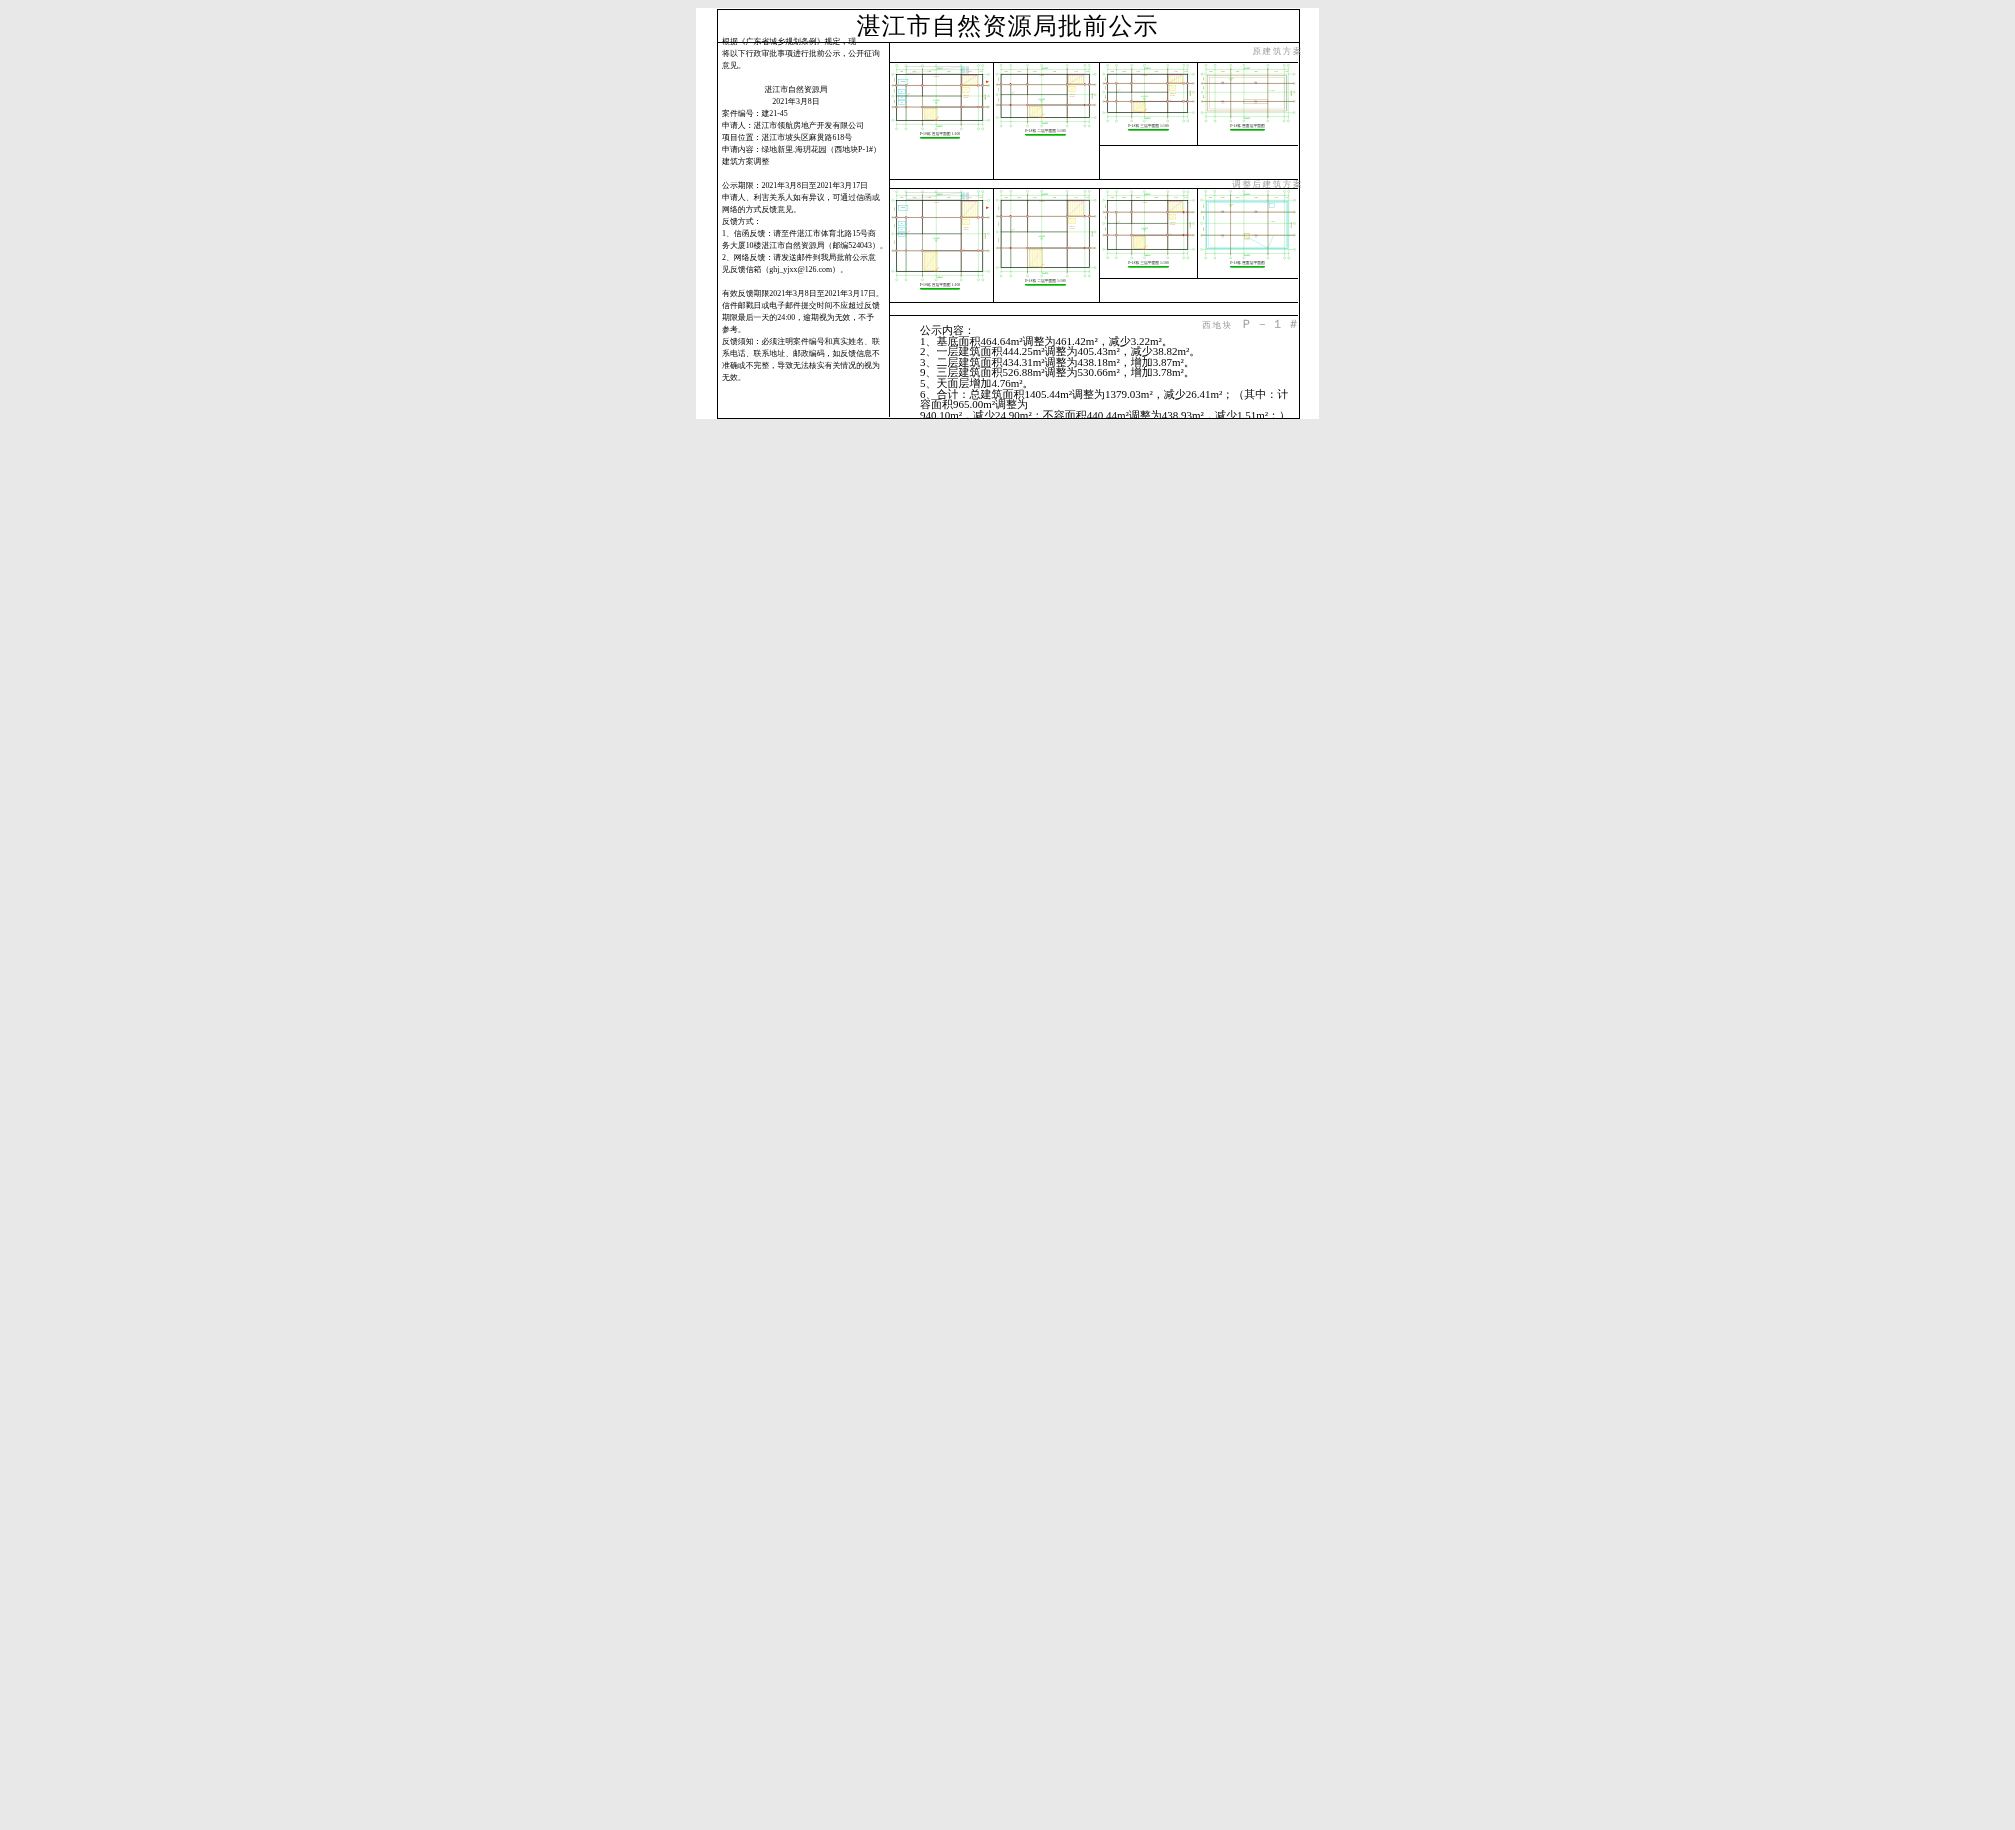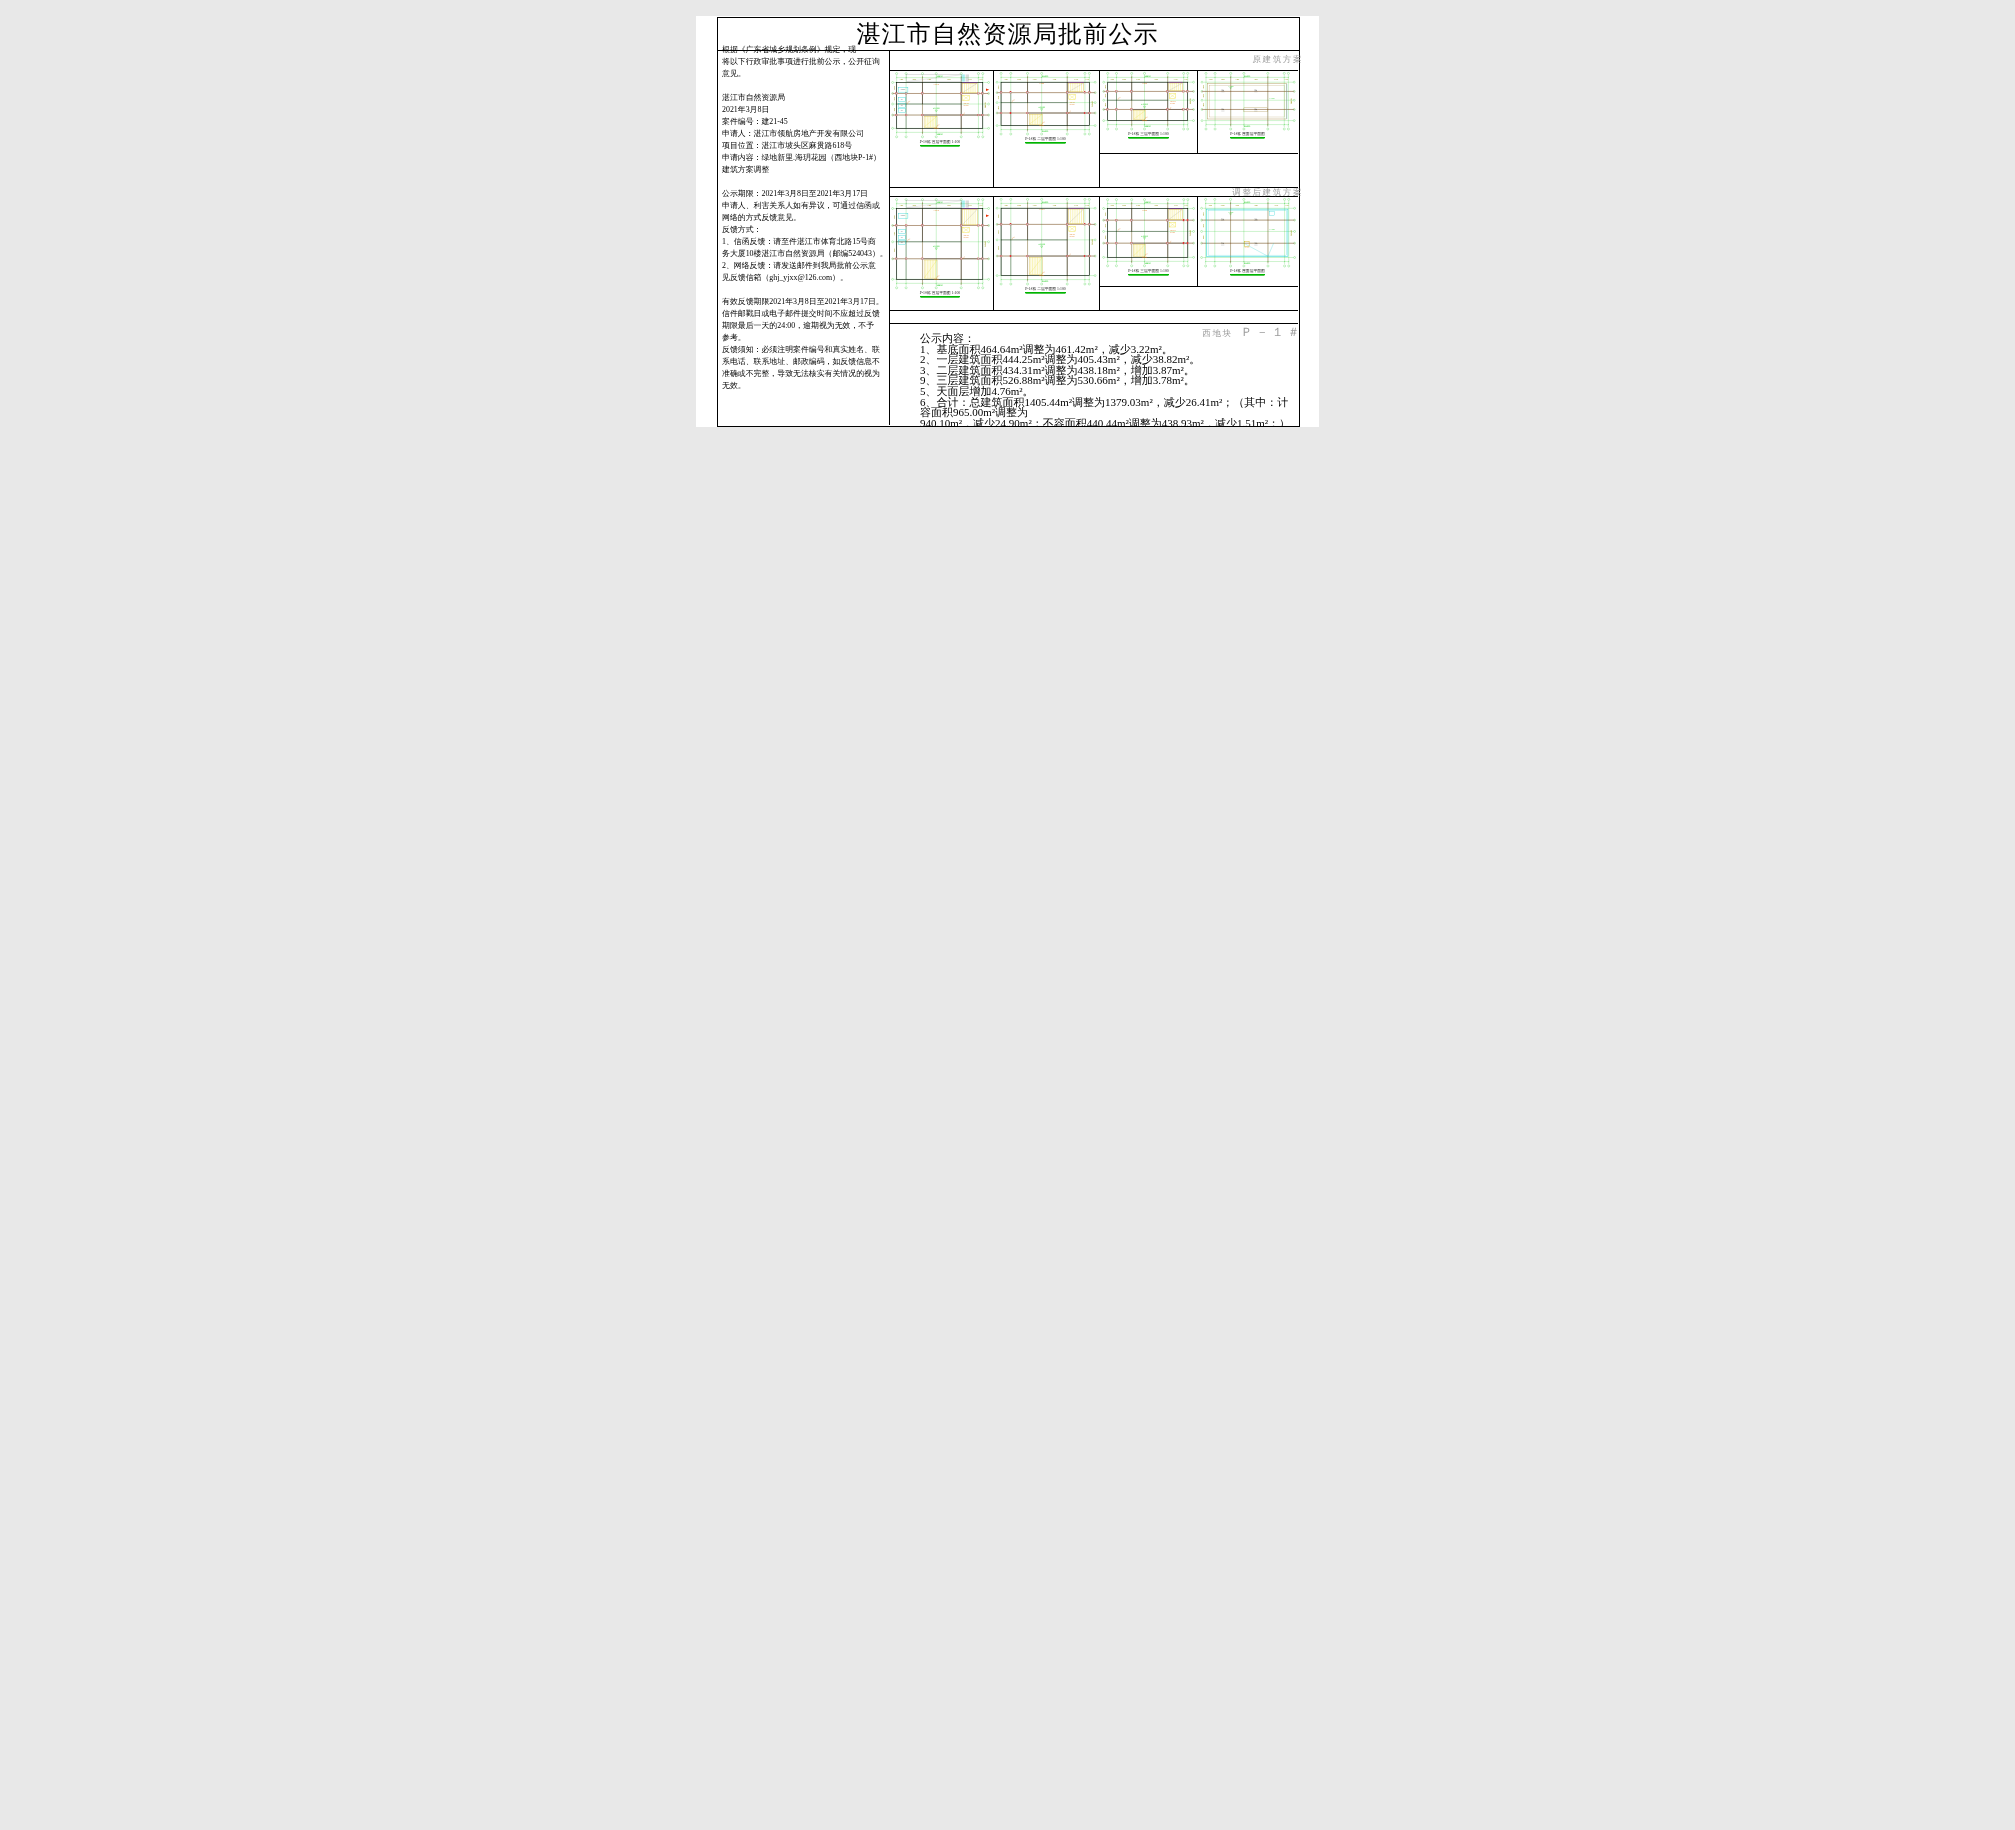--- a/index.html
+++ b/index.html
@@ -1,30 +1,30 @@
 <!DOCTYPE html>
 <html style="font-size:6.4px"><head>
 <meta charset="utf-8">
 <style>
   html,body{margin:0;padding:0;background:#e8e8e8;}
   #sheet{
     position:relative;width:623px;height:411px;background:#ffffff;
     font-family:"Liberation Serif","DejaVu Serif",serif;color:#000;
-    overflow:hidden;margin:16px auto;
+    overflow:hidden;margin:8px auto;
   }
   .hl,.vl{position:absolute;background:#000;}
   .hl{height:0.4px;}
   .vl{width:0.4px;}
   #frame{position:absolute;left:20.6px;top:0.8px;width:581px;height:408px;border:0.6px solid #000;}
   #title{
     position:absolute;left:20.6px;top:2.4px;width:582px;text-align:center;
     font-size:24px;letter-spacing:1.2px;white-space:nowrap;
   }
   #leftcol{position:absolute;left:26px;top:28px;width:166px;font-size:7.9px;line-height:12px;}
-  .rightline{text-align:left;padding-right:18px;}
+  .rightline{text-align:center;padding-right:18px;}
   .seclabel{
     position:absolute;left:193px;width:414px;text-align:right;color:#9c9c9c;
     font-size:8.5px;letter-spacing:1.6px;white-space:nowrap;
   }
   #blocklabel span.code{font-size:12px;letter-spacing:3.6px;margin-left:8px;}
   .cell{position:absolute;display:flex;flex-direction:column;align-items:center;}
   .cell svg{display:block;flex:none;}
   .caption{
     margin-top:1.2px;font-size:3.8px;color:#222;white-space:nowrap;
     border-bottom:0.6px solid #00b400;box-shadow:0 1.2px 0 -0.5px #00b400;

